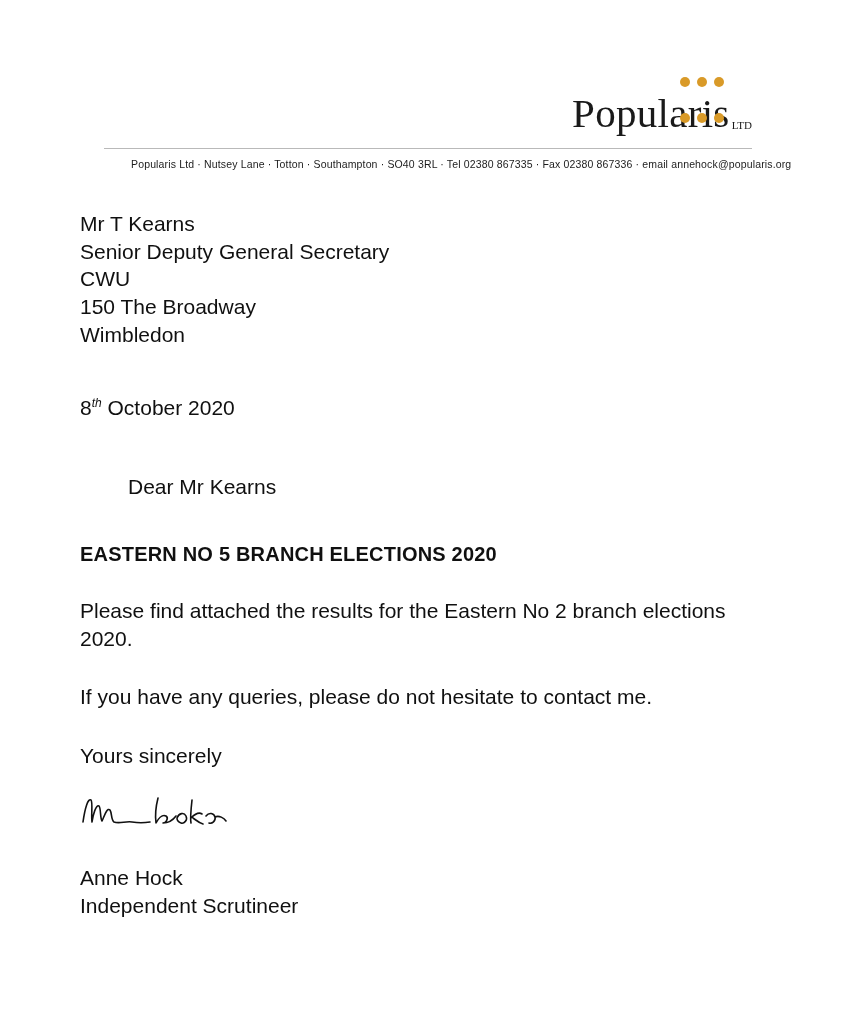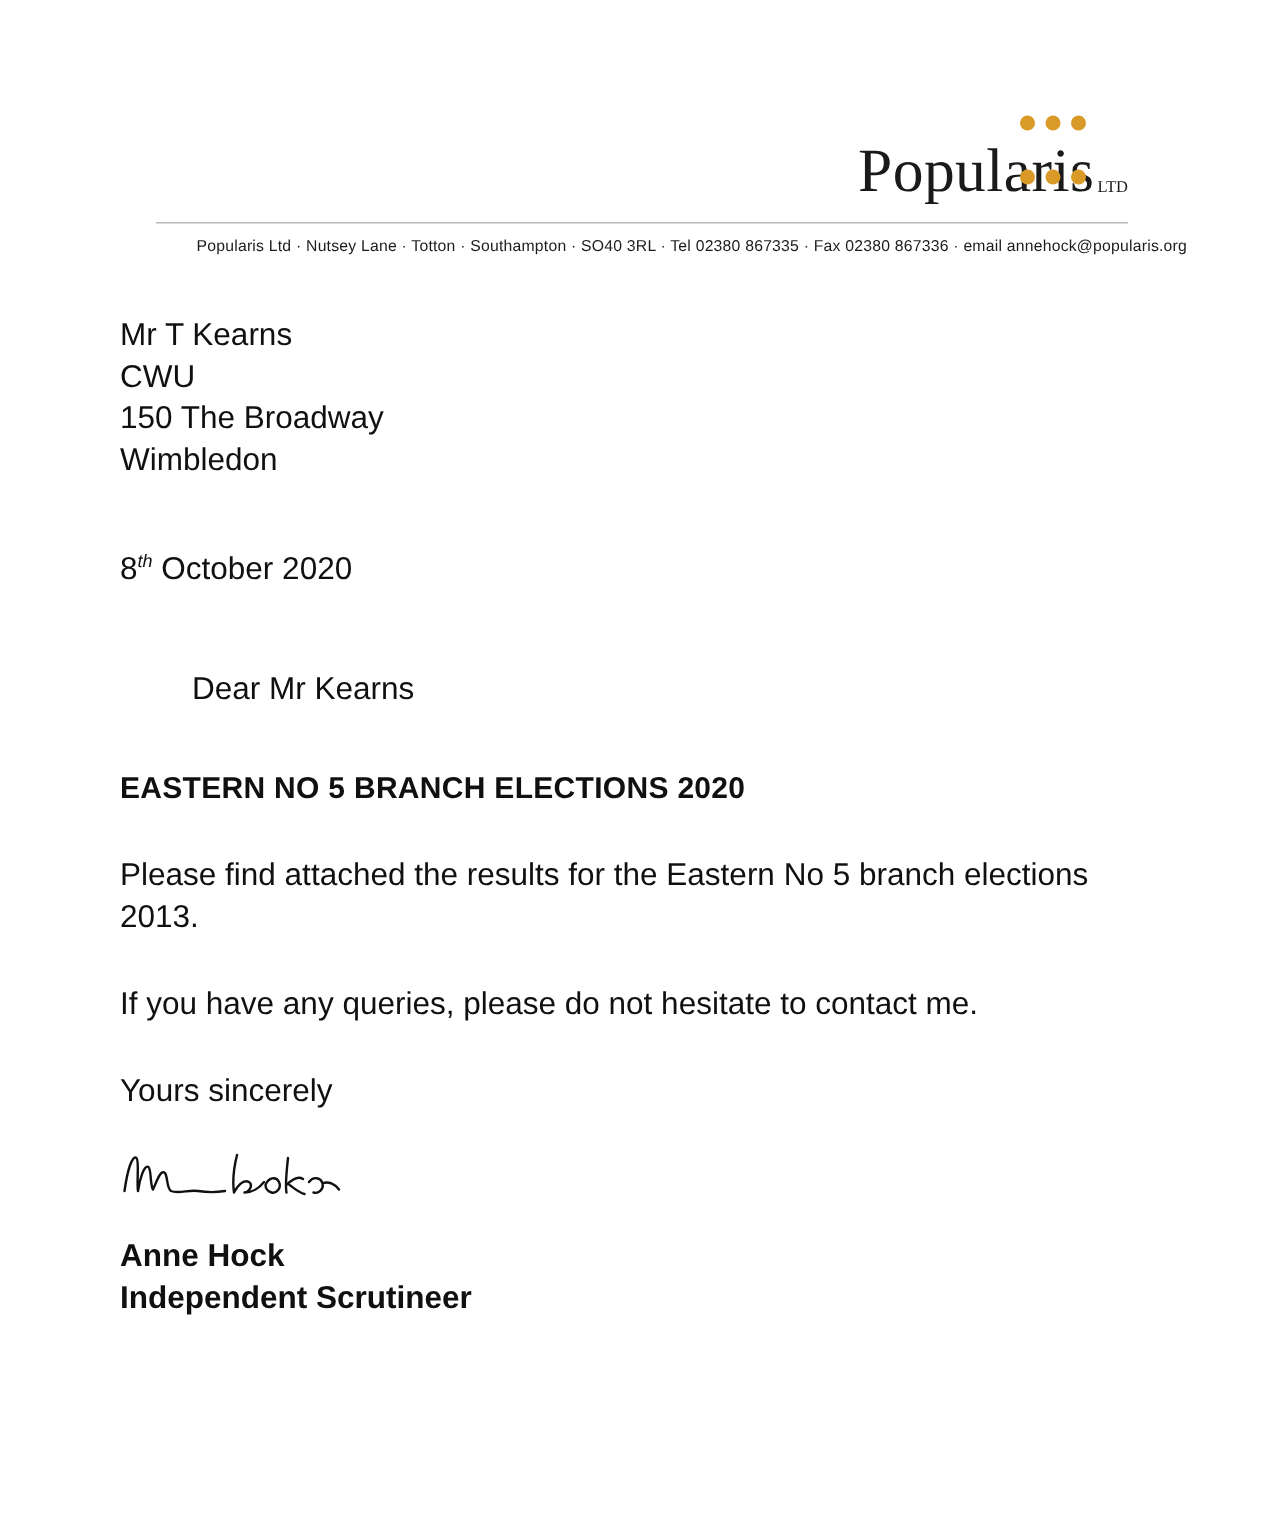--- a/index.html
+++ b/index.html
@@ -133,24 +133,23 @@
 
   .closing { margin-top: 31px; }
 
   .signature {
     margin-top: 22px;
     height: 44px;
     width: 150px;
   }
 
   .signer {
-    margin-top: 16px;
+    margin-top: 28px;
     font-size: 21px;
     line-height: 1.32;
-    font-weight: bold;
   }
 </style>
 </head>
 <body>
 
 <div class="page">
 
   <div class="letterhead">
     <div class="logo-row">
       <div class="logo-block">
@@ -167,32 +166,33 @@
       </div>
     </div>
     <div class="rule"></div>
     <div class="contact-line">Popularis Ltd · Nutsey Lane · Totton · Southampton · SO40 3RL · Tel 02380 867335 · Fax 02380 867336 · email annehock@popularis.org</div>
   </div>
 
   <div class="content">
 
     <div class="address-block">
       <div>Mr T Kearns</div>
+      <div>Senior Deputy General Secretary</div>
       <div>CWU</div>
       <div>150 The Broadway</div>
       <div>Wimbledon</div>
     </div>
 
     <div class="date-line"><span>8</span><sup>th</sup><span> October 2020</span></div>
 
     <div class="salutation">Dear Mr Kearns</div>
 
     <div class="subject">EASTERN NO 5 BRANCH ELECTIONS 2020</div>
 
-    <div class="para p1">Please find attached the results for the Eastern No 5 branch elections 2013.</div>
+    <div class="para p1">Please find attached the results for the Eastern No 2 branch elections 2020.</div>
 
     <div class="para p2">If you have any queries, please do not hesitate to contact me.</div>
 
     <div class="closing">Yours sincerely</div>
 
     <div class="signature">
       <svg width="150" height="44" viewBox="0 0 150 44" xmlns="http://www.w3.org/2000/svg">
         <g fill="none" stroke="#111111" stroke-width="1.6" stroke-linecap="round" stroke-linejoin="round">
           <path d="M3 30 C5 16, 8 6, 11 8 C13 10, 11 24, 12 30 C13 23, 16 12, 19 14 C21 16, 20 26, 22 29 C24 25, 27 15, 30 18 C32 21, 31 28, 34 30 C39 32, 46 29, 52 30 C58 31, 64 31, 70 30"></path>
           <path d="M78 6 C76 14, 75 24, 76 31 C78 27, 82 22, 86 24 C89 26, 86 31, 83 31 C88 31, 93 28, 96 24"></path>

